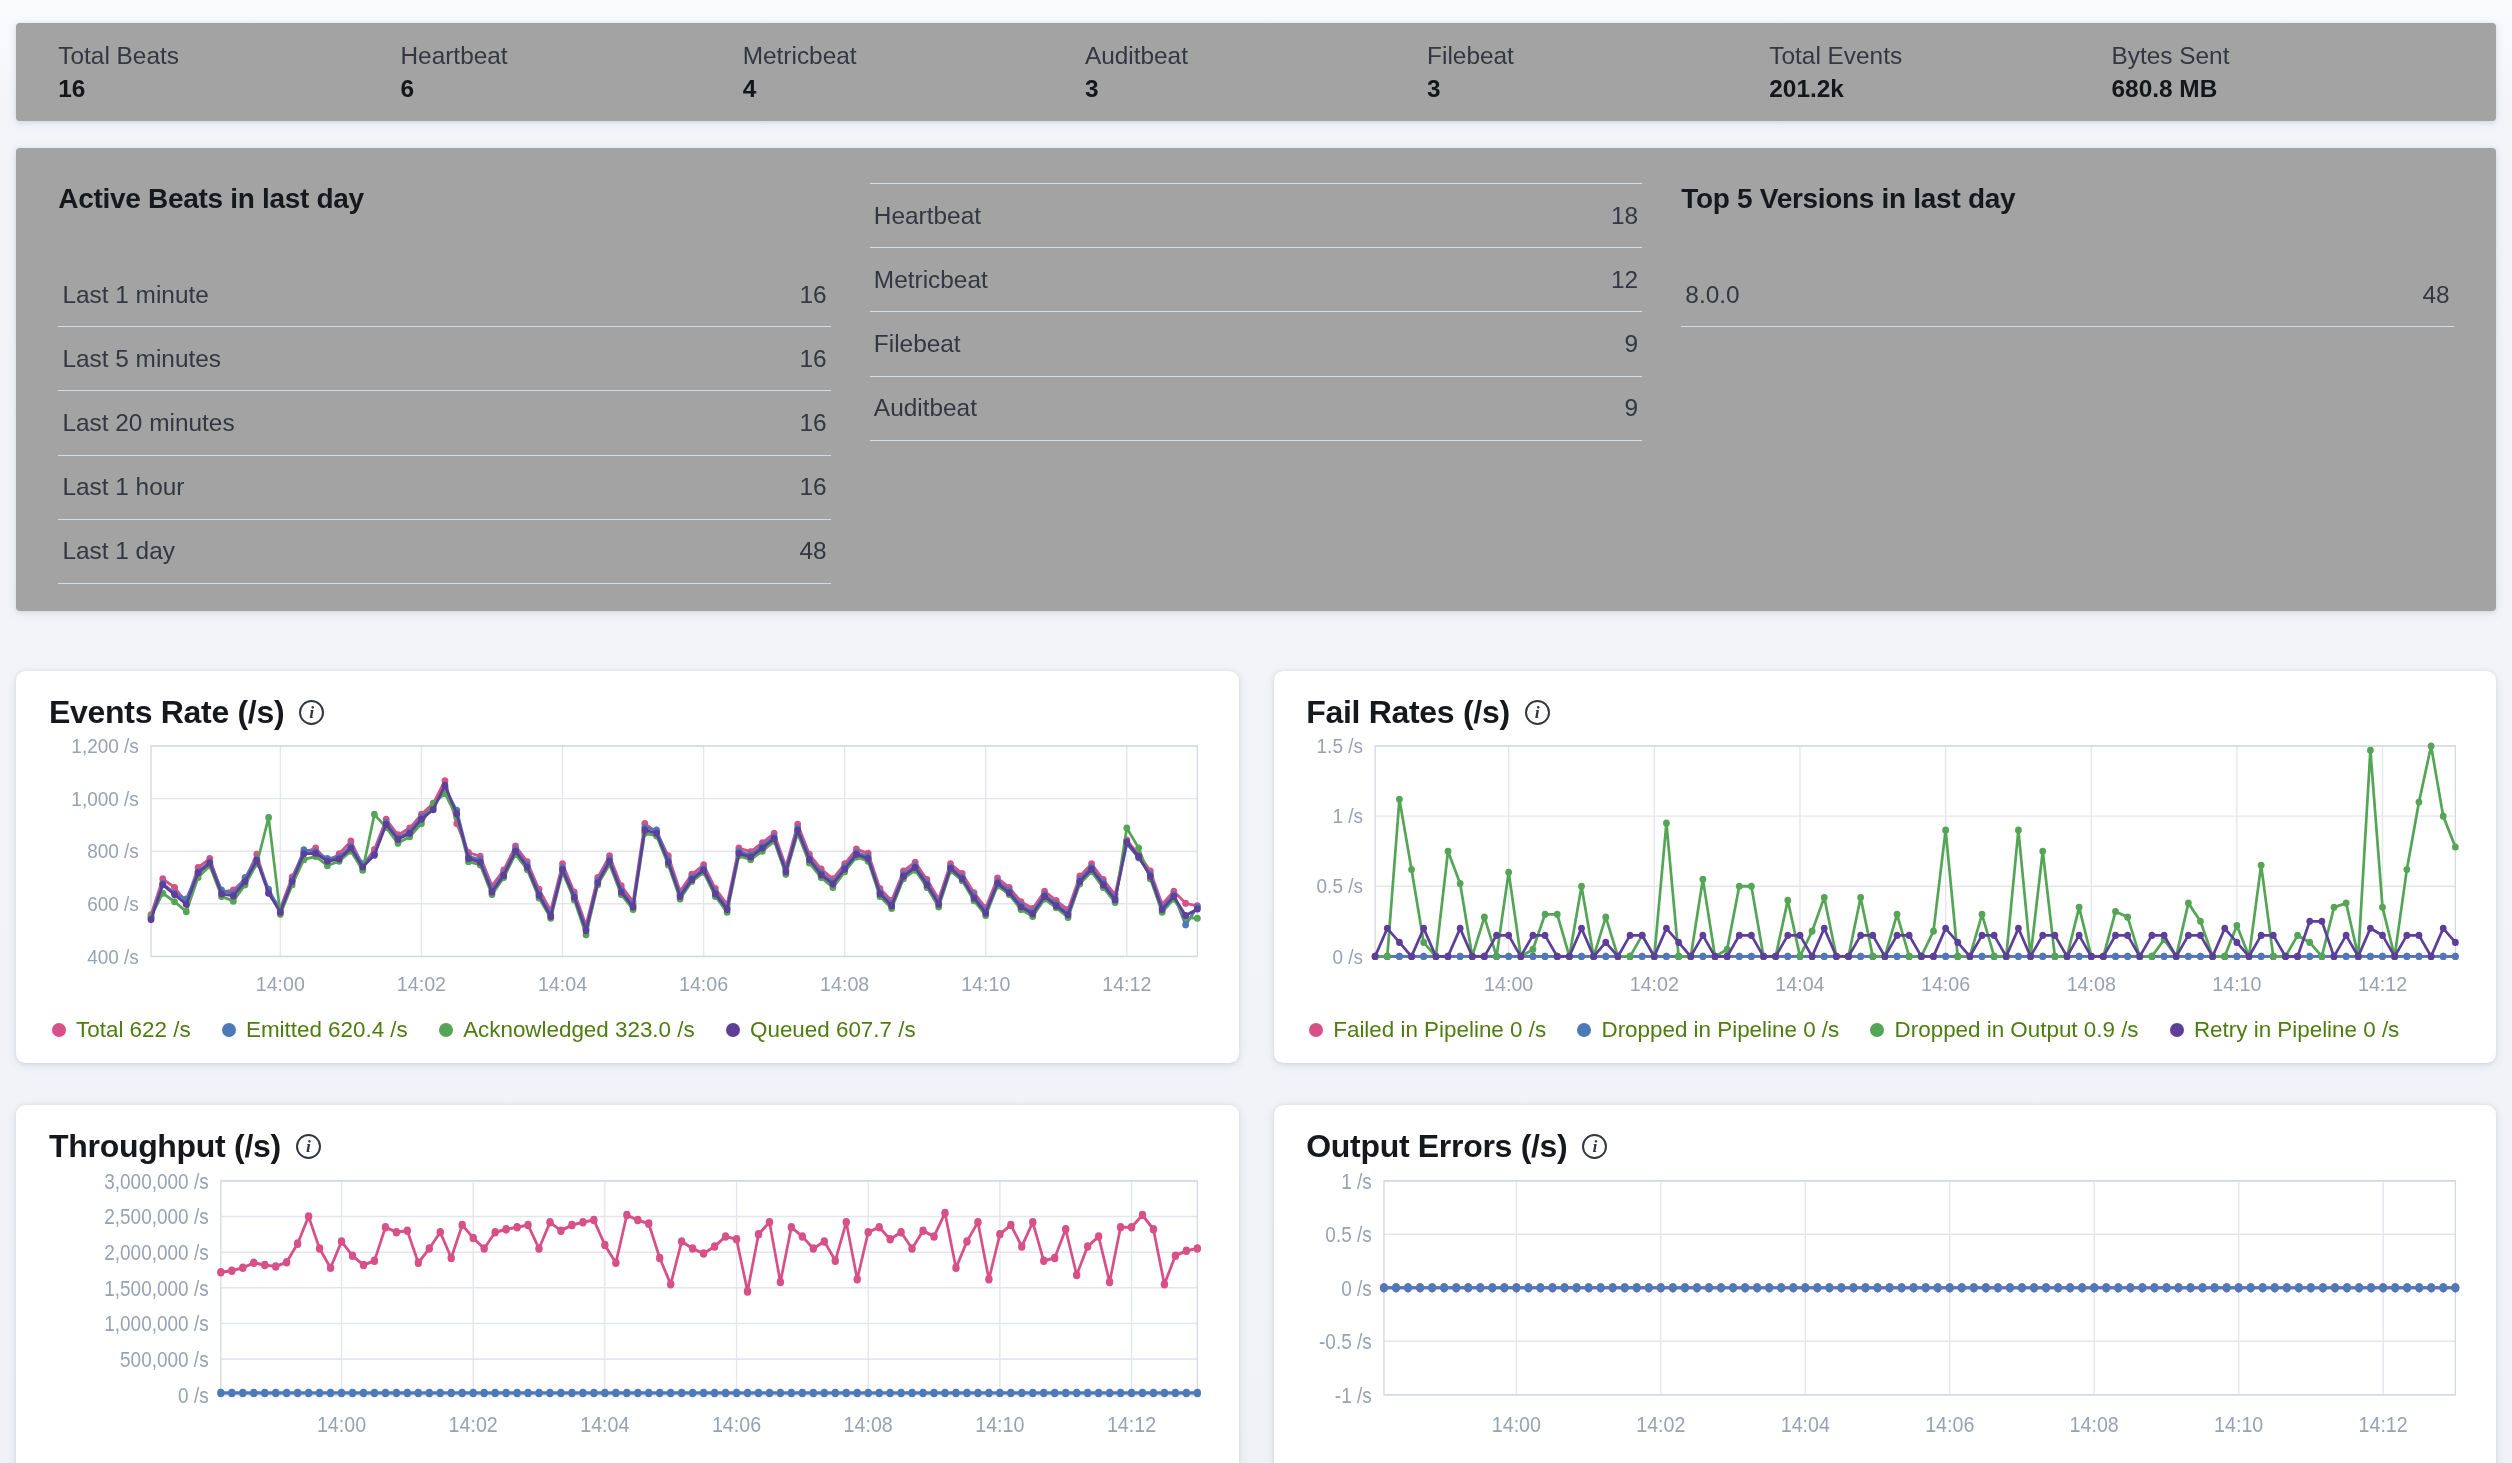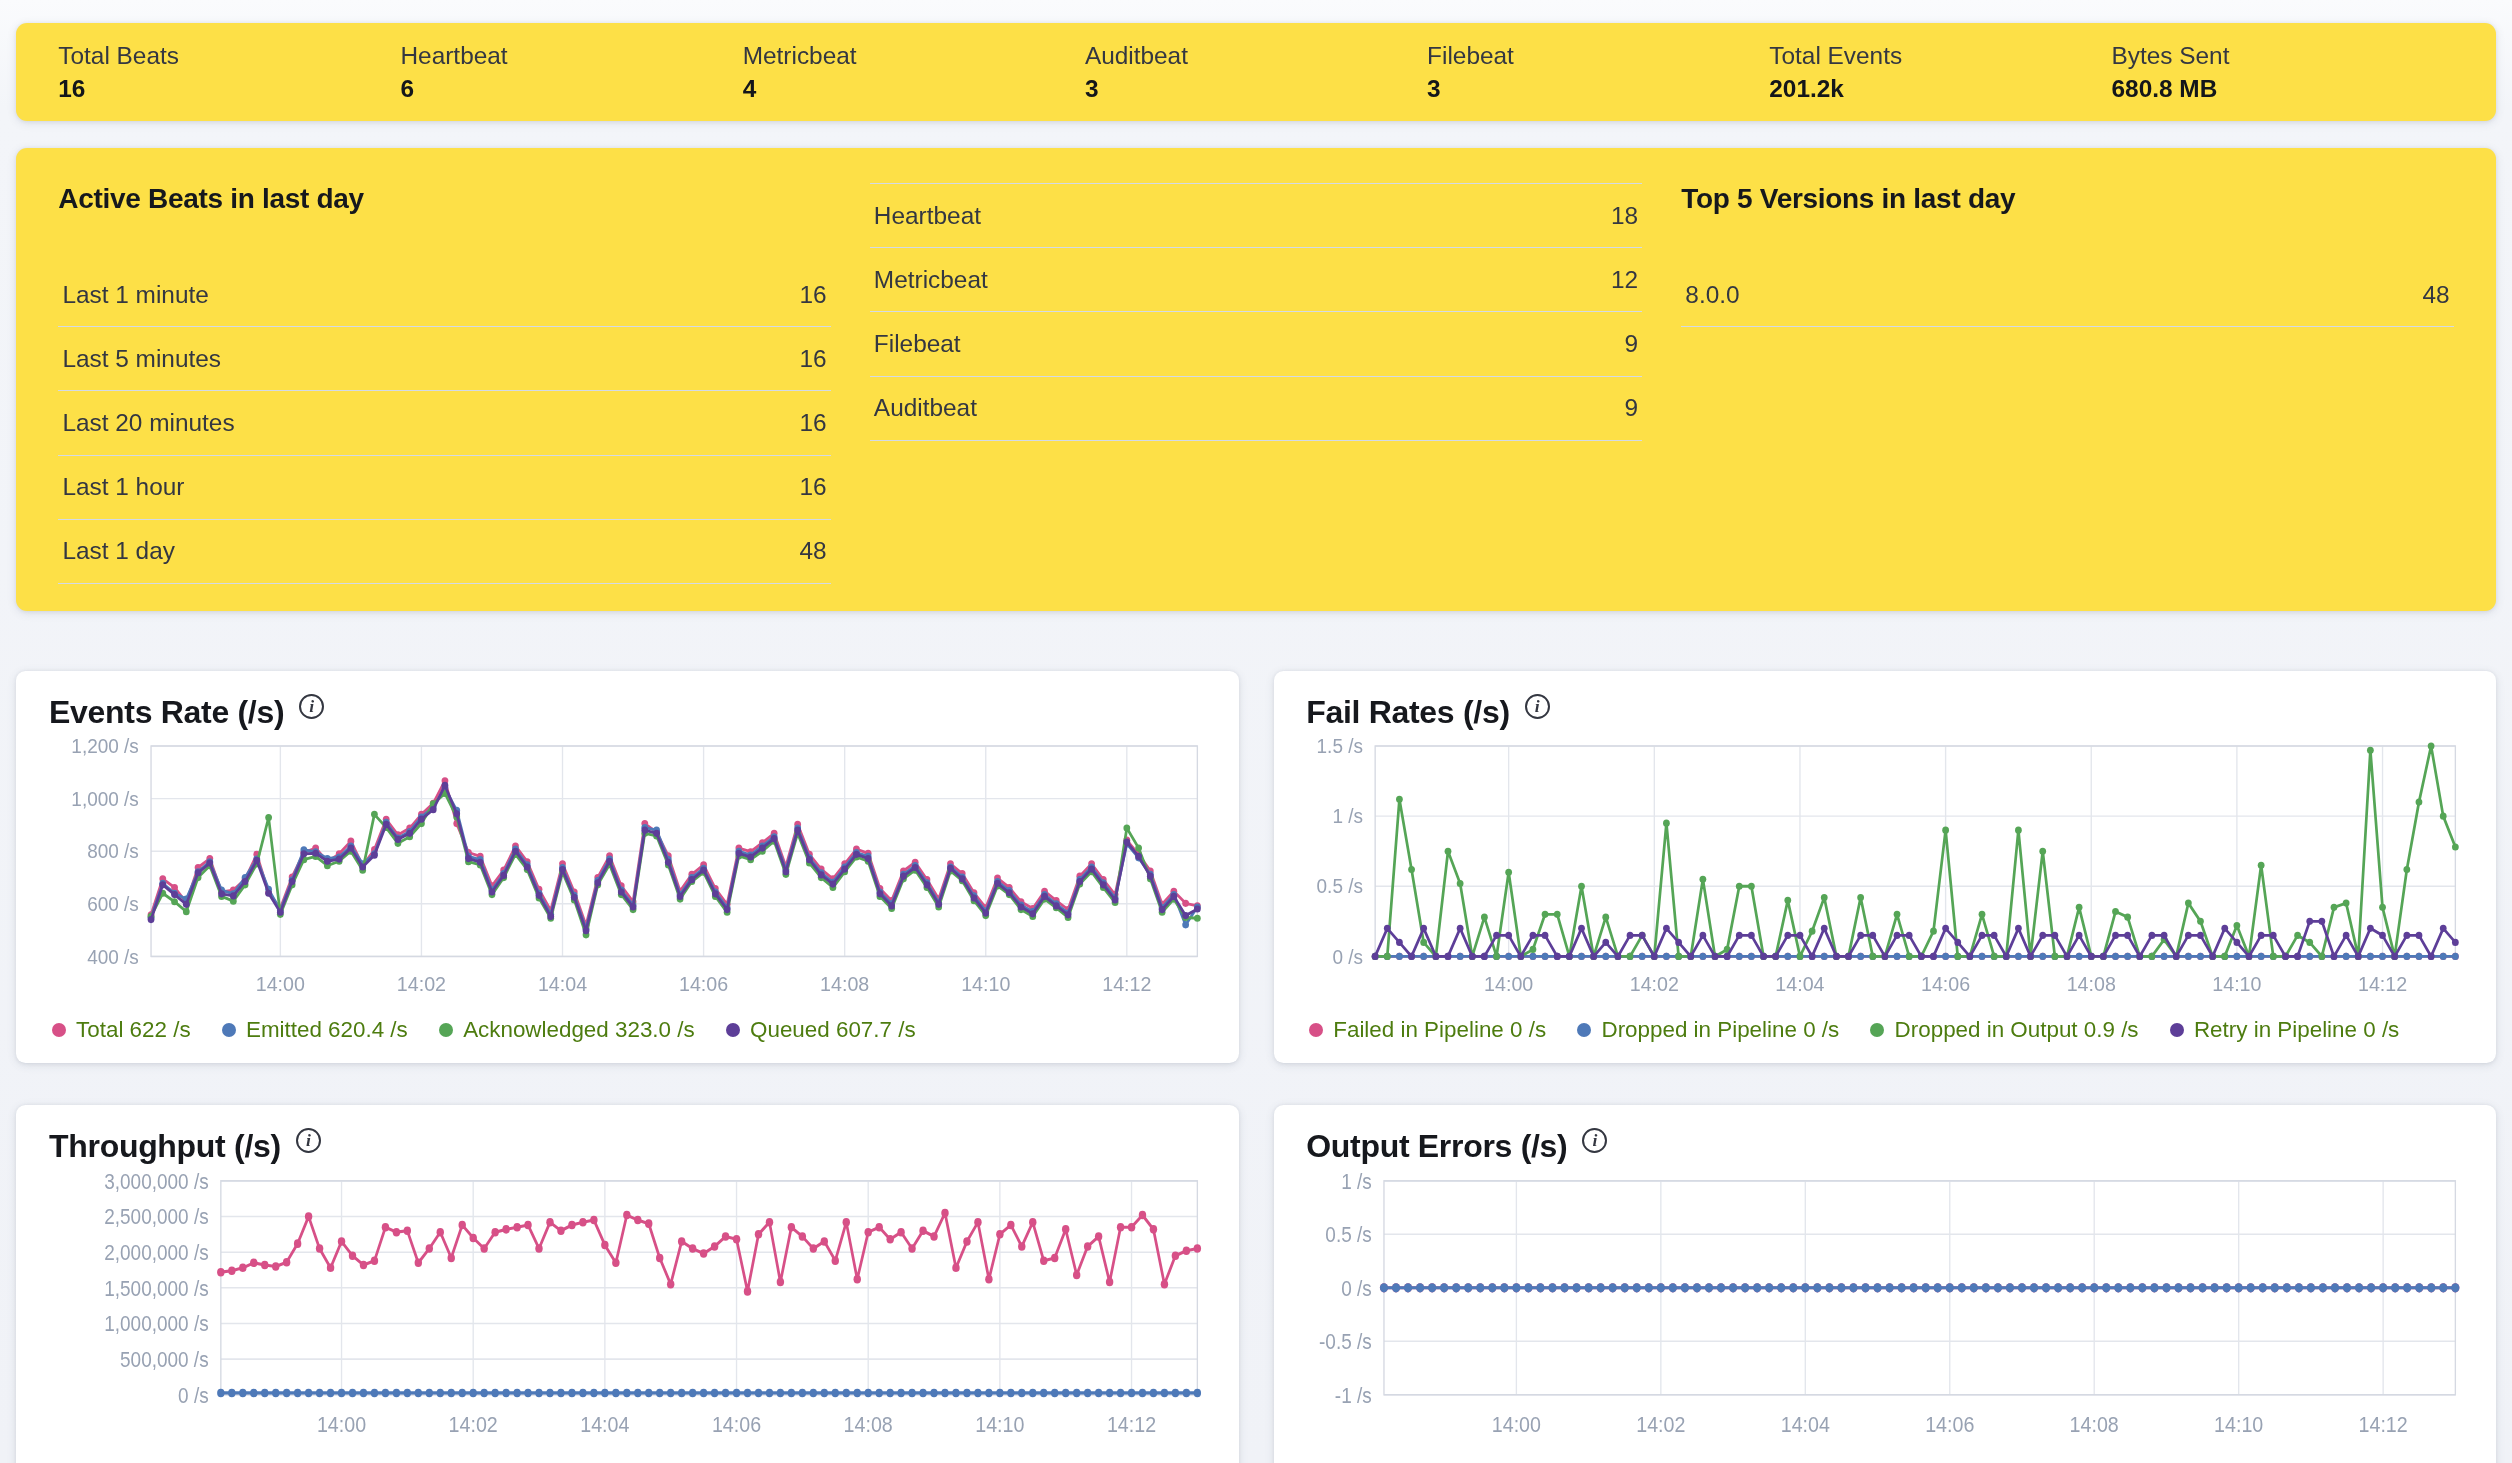--- a/index.html
+++ b/index.html
@@ -4,39 +4,39 @@
 <style>
   * { margin:0; padding:0; box-sizing:border-box; }
   html,body { width:2512px; height:1464px; overflow:hidden; }
   body {
     font-family:"Liberation Sans","DejaVu Sans",sans-serif;
     background:linear-gradient(180deg,#fafbfd 0px,#f3f5f9 108px,#f0f2f7 100%);
     color:#343741;
   }
   .page { width:2512px; height:1464px; padding:23px 16.3px 0; }
   .panel {
-    background:#fde047; border-radius:11px;
+    background:#a3a3a3; border-radius:4px;
     box-shadow:0 2px 9.5px rgba(65,78,101,.13), 0 0.7px 3.4px rgba(65,78,101,.09);
   }
   
   .stats-panel { height:98px; display:grid; grid-template-columns:repeat(7,1fr); align-items:center; padding:0 42px; }
   .metric .m-label { font-size:24.4px; color:#343741; line-height:1.2; }
   .metric .m-value { font-size:24.4px; font-weight:700; color:#14161a; margin-top:5.4px; }
   
   .summary-panel { margin-top:27px; padding:35px 42px 27px; display:grid; grid-template-columns:repeat(3,1fr); column-gap:39px; align-items:start; }
   .table-title { font-size:28px; font-weight:700; color:#16181d; letter-spacing:-0.3px; margin-bottom:48px; }
   .srow { display:flex; justify-content:space-between; align-items:flex-end; padding:17.6px 4.1px; border-bottom:1.4px solid #d3dae6; font-size:24.4px; color:#343741; }
   .srow:first-of-type { border-top:1.4px solid #d3dae6; }
   
   .charts-grid { margin-top:60px; display:grid; grid-template-columns:1fr 1fr; column-gap:35px; row-gap:42px; }
   .chart-card { border-radius:9.5px; background:#fff; padding:23px 30px 17.6px; display:flex; flex-direction:column;
     box-shadow:0 2px 9.5px rgba(65,78,101,.13), 0 0.7px 3.4px rgba(65,78,101,.09); }
   .chart-card.row1 { height:392px; }
   .chart-card.row2 { height:401px; }
-  .chart-title-row { display:flex; align-items:flex-start; gap:15px; padding-left:2.7px; }
+  .chart-title-row { display:flex; align-items:center; gap:15px; padding-left:2.7px; }
   .chart-title { font-size:32px; font-weight:700; color:#16181d; letter-spacing:-0.3px; }
   .info-icon { width:25px; height:25px; border:2px solid #343741; border-radius:50%; display:flex; align-items:center; justify-content:center;
     font-size:17.6px; color:#343741; font-family:"Liberation Serif","DejaVu Serif",serif; font-style:italic; font-weight:700; cursor:pointer; }
   .chart-svg { flex:1 1 auto; width:100%; margin-top:5.4px; }
   .legend { display:flex; align-items:center; gap:31px; padding:4.1px 0 2.7px 5.4px; }
   .legend-item { display:flex; align-items:center; gap:10.2px; font-size:22.4px; color:#4d7c0f; cursor:pointer; white-space:nowrap; }
   .legend-dot { width:14.2px; height:14.2px; border-radius:50%; flex:0 0 auto; }
   svg text { font-family:"Liberation Sans","DejaVu Sans",sans-serif; }
 </style>
 </head>

